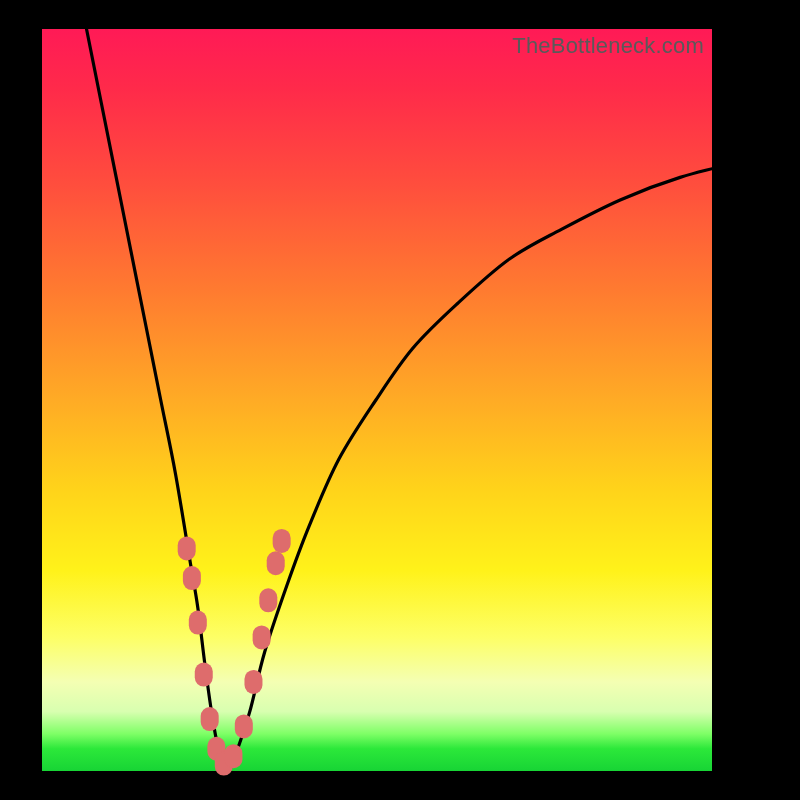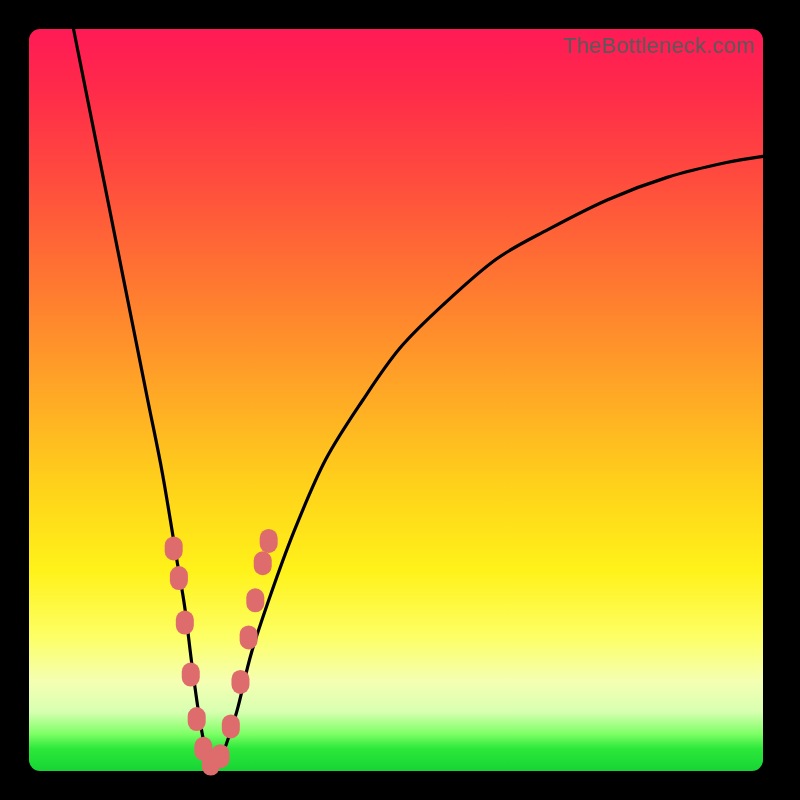--- a/index.html
+++ b/index.html
@@ -12,42 +12,41 @@
     font-family: Arial, Helvetica, sans-serif;
   }
   .frame {
     position: absolute;
     left: 0; top: 0;
     width: 800px; height: 800px;
     background: #000;
   }
   .plot {
     position: absolute;
-    left: 29px;
+    left: 42px;
     top: 29px;
-    width: 734px;
+    width: 670px;
     height: 742px;
     
     background: linear-gradient(
       to bottom,
       #ff1a56 0%,
       #ff2a4a 8%,
       #ff4b3e 20%,
       #ff7a30 35%,
       #ffab25 50%,
       #ffd31a 62%,
       #fff21a 73%,
       #fdff66 82%,
       #f4ffb3 88%,
       #d8ffb0 92%,
       #7eff66 95%,
       #2ce83a 97%,
       #17d435 100%
     );
-    border-radius: 11px;
   }
   .watermark {
     position: absolute;
     top: 4px;
     right: 8px;
     color: #5a5a5a;
     font-size: 22px;
     font-weight: 500;
     letter-spacing: 0.2px;
     user-select: none;

